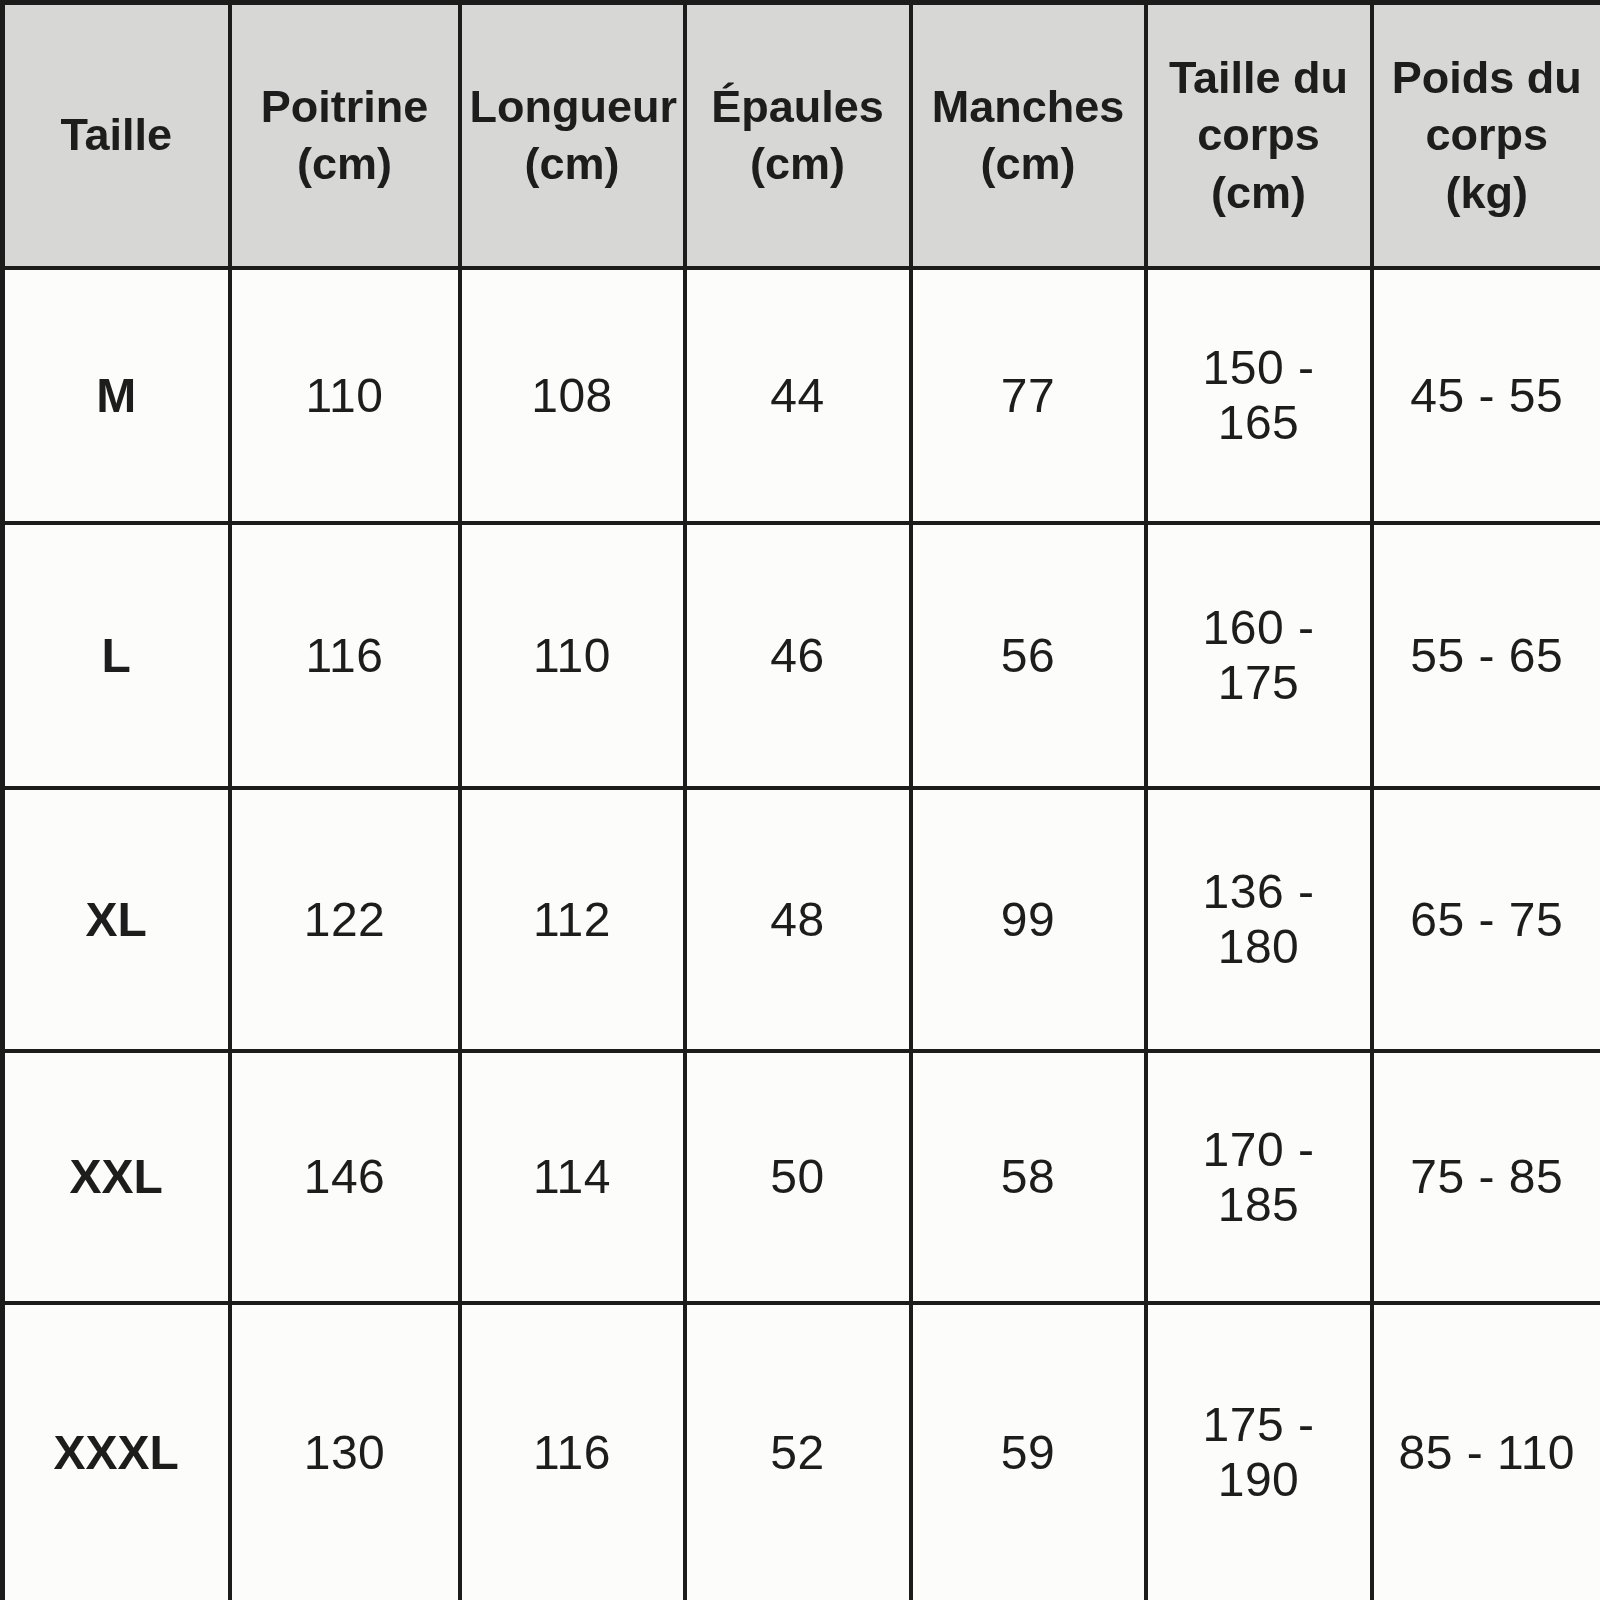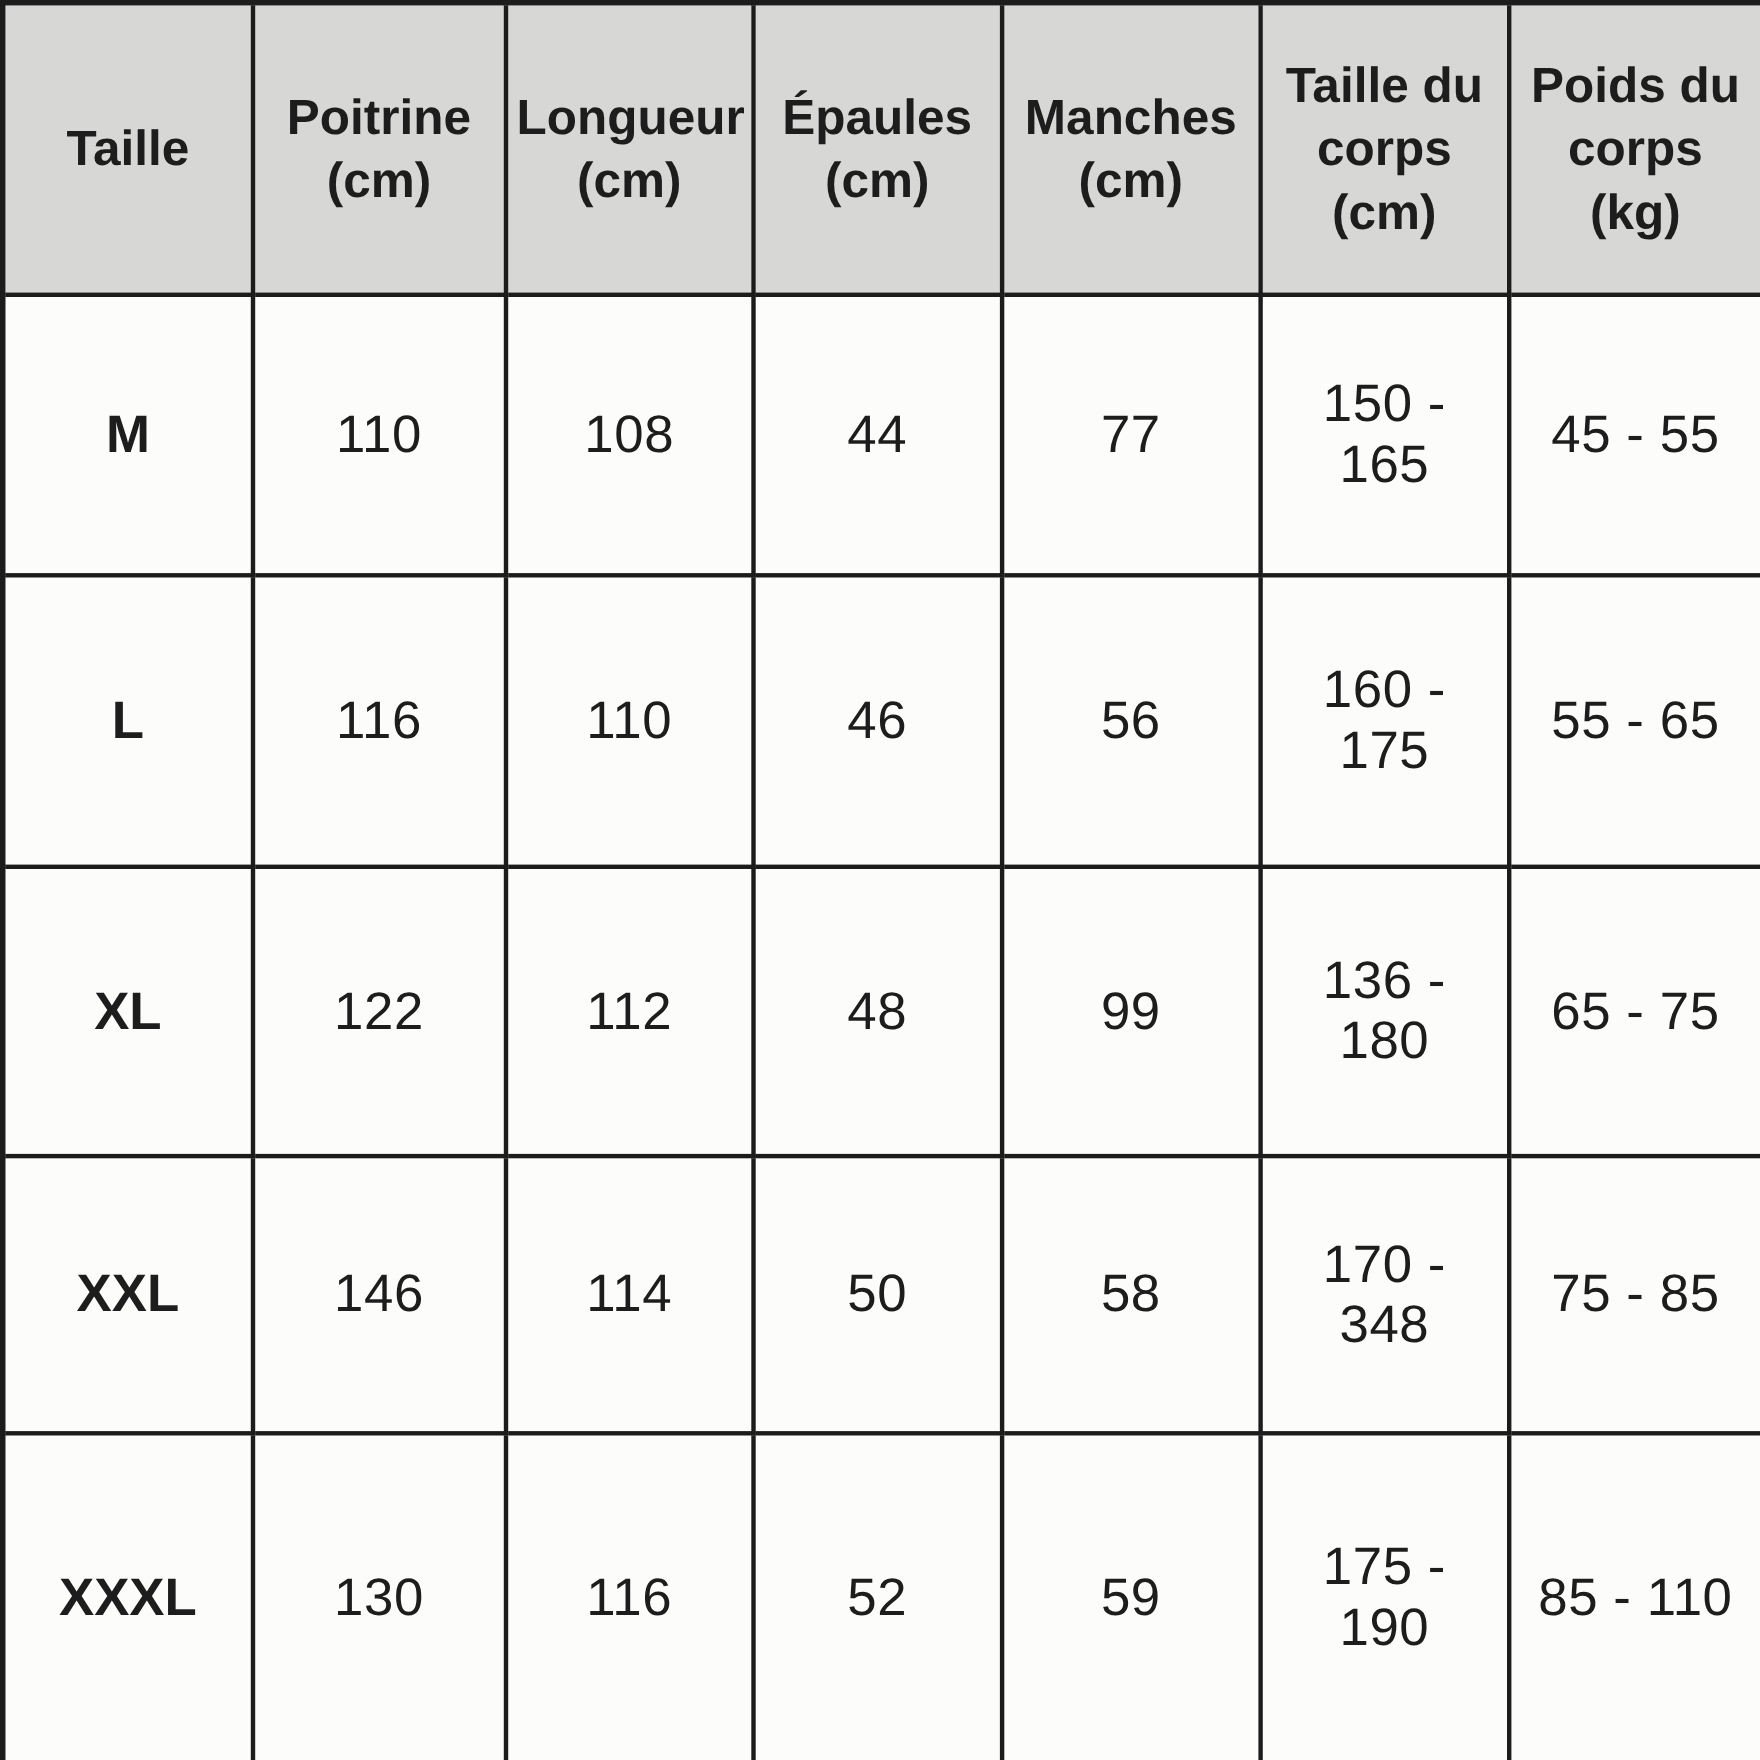--- a/index.html
+++ b/index.html
@@ -102,21 +102,21 @@
       <td>99</td>
       <td>136 - 180</td>
       <td>65 - 75</td>
     </tr>
     <tr class="r3">
       <td class="size-label">XXL</td>
       <td>146</td>
       <td>114</td>
       <td>50</td>
       <td>58</td>
-      <td>170 - 348</td>
+      <td>170 - 185</td>
       <td>75 - 85</td>
     </tr>
     <tr class="r4">
       <td class="size-label">XXXL</td>
       <td>130</td>
       <td>116</td>
       <td>52</td>
       <td>59</td>
       <td>175 - 190</td>
       <td>85 - 110</td>

